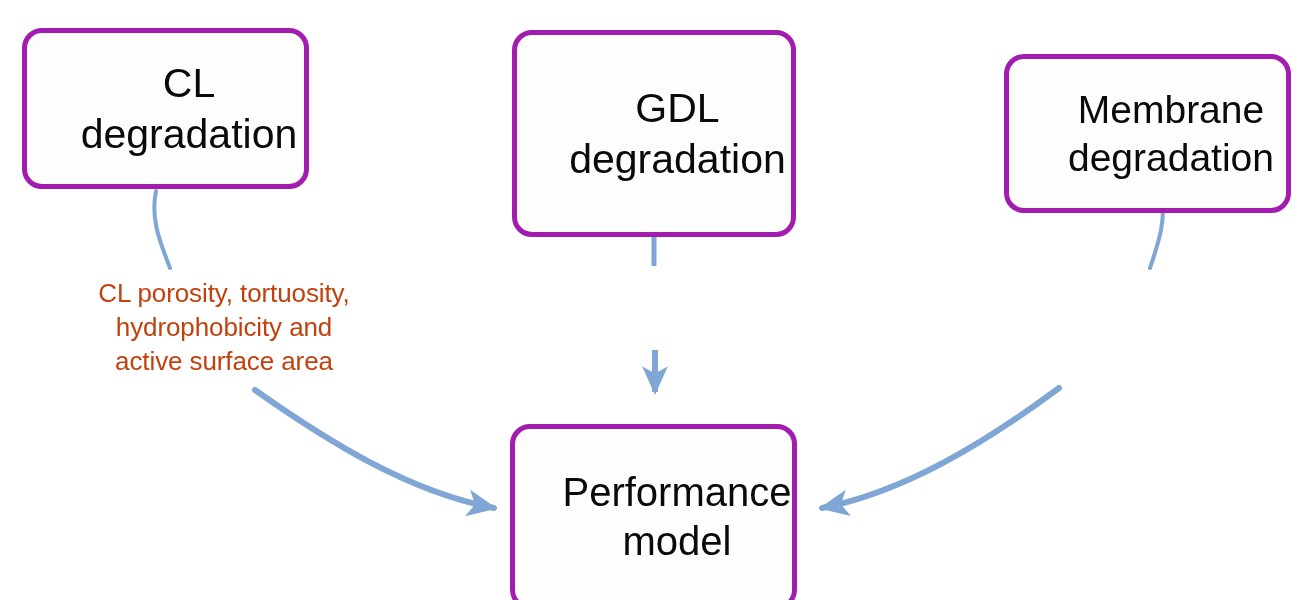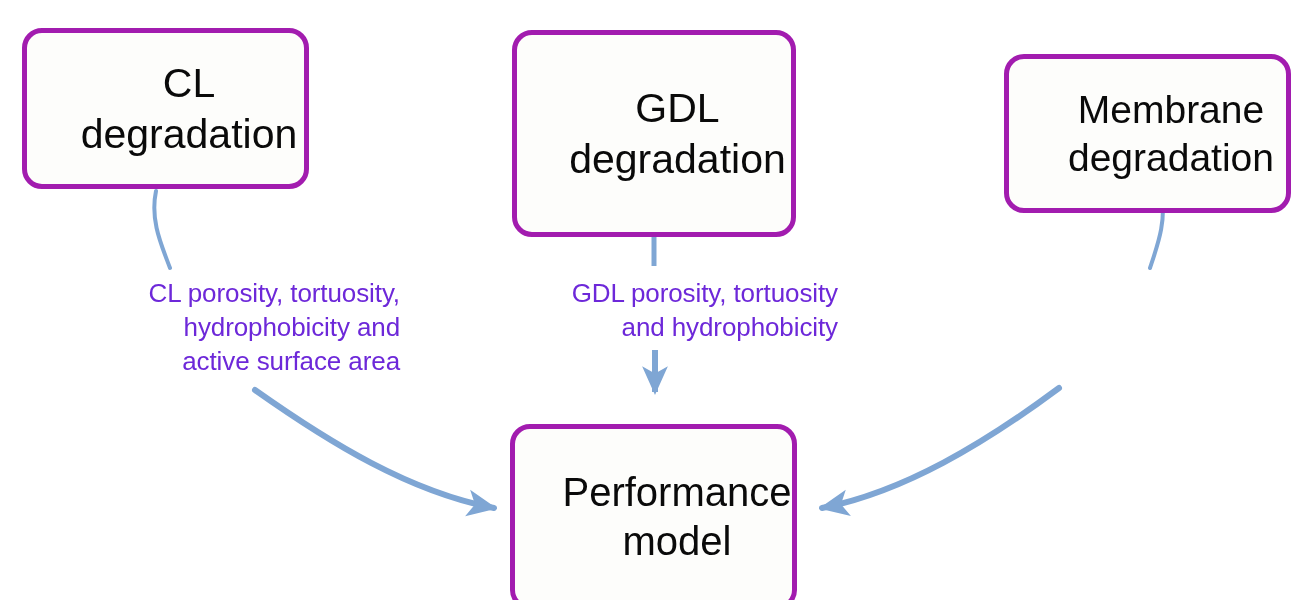--- a/index.html
+++ b/index.html
@@ -66,22 +66,22 @@
   }
   #node-performance {
     left: 510px;
     top: 424px;
     width: 287px;
     height: 186px;
     font-size: 40px;
   }
   .param-label {
     position: absolute;
-    text-align: right;
-    color: #6d28d9;
+    text-align: center;
+    color: #c2410c;
     font-size: 26px;
     line-height: 1.30;
     white-space: pre-line;
     font-weight: 400;
     letter-spacing: -0.1px;
   }
   #label-cl-params {
     left: 48px;
     top: 277px;
     width: 352px;
@@ -134,17 +134,15 @@
   <div class="node-box" id="node-membrane">Membrane
 degradation</div>
 
   <div class="node-box" id="node-performance">Performance
 model</div>
 
   <div class="param-label" id="label-cl-params">CL porosity, tortuosity,
 hydrophobicity and
 active surface area</div>
 
-  <div class="param-label" id="label-gdl-params">GDL porosity, tortuosity
-and hydrophobicity</div>
 
 
 </div>
 
 </body></html>

